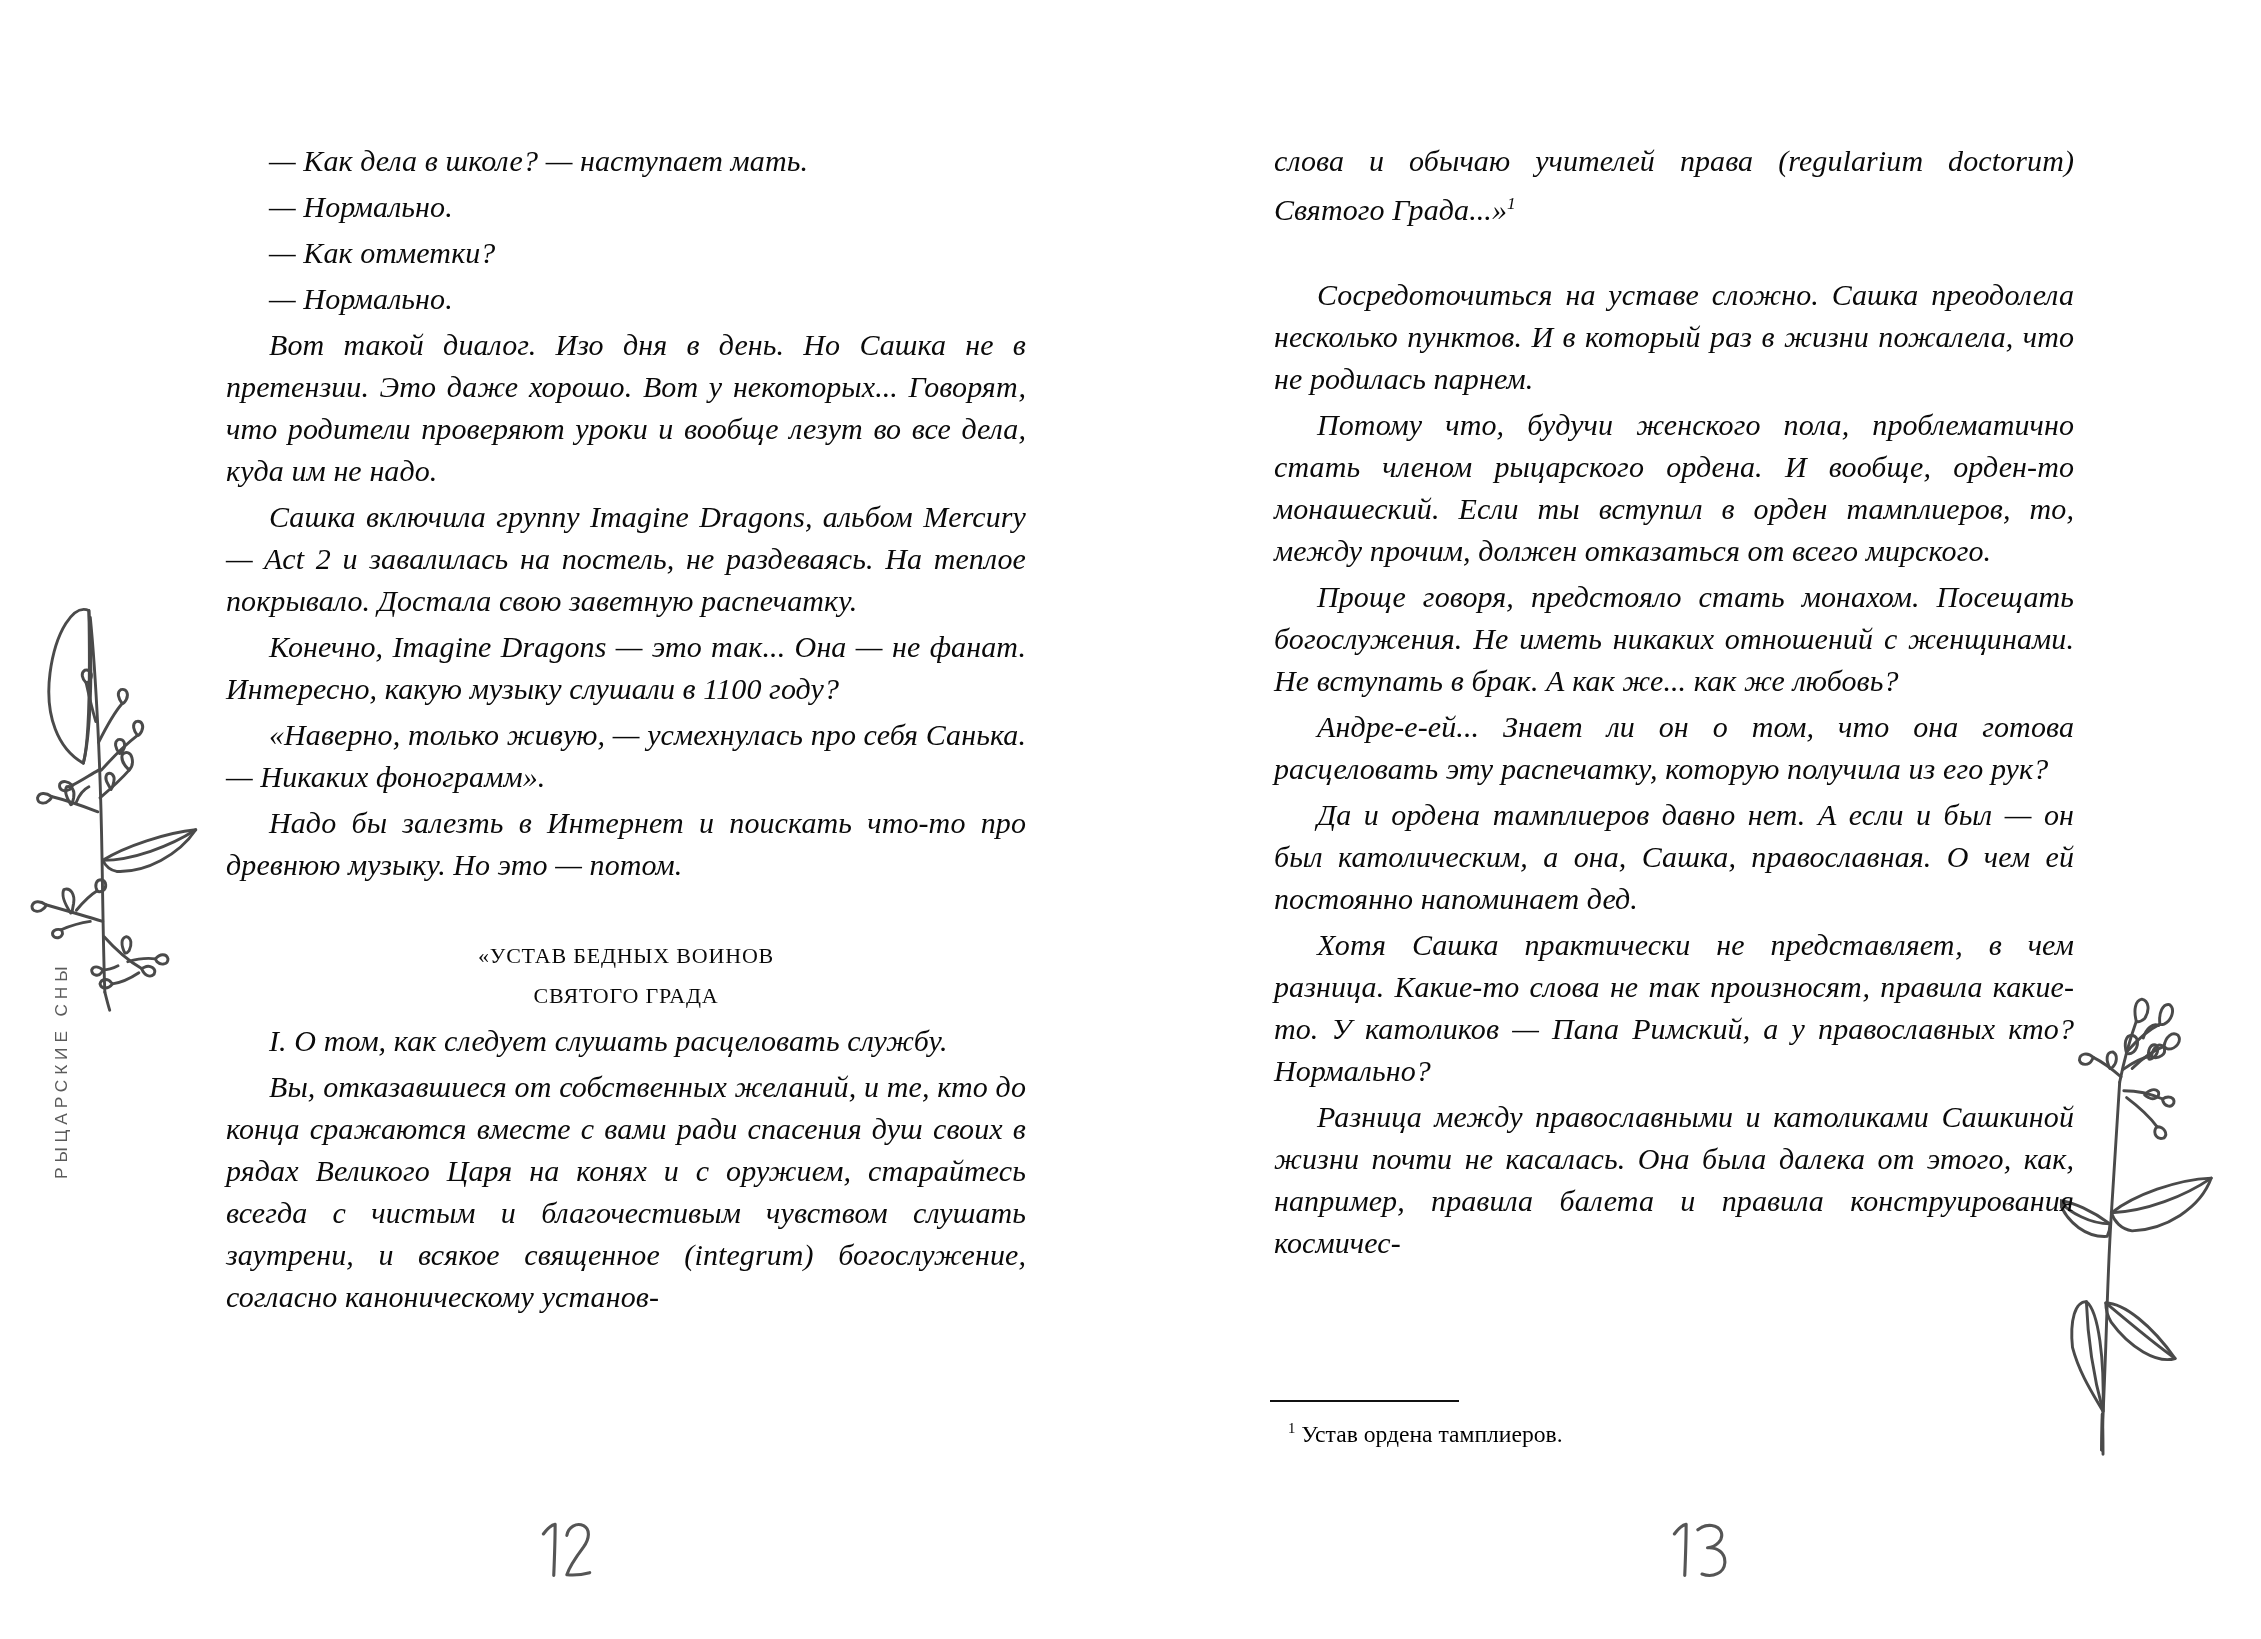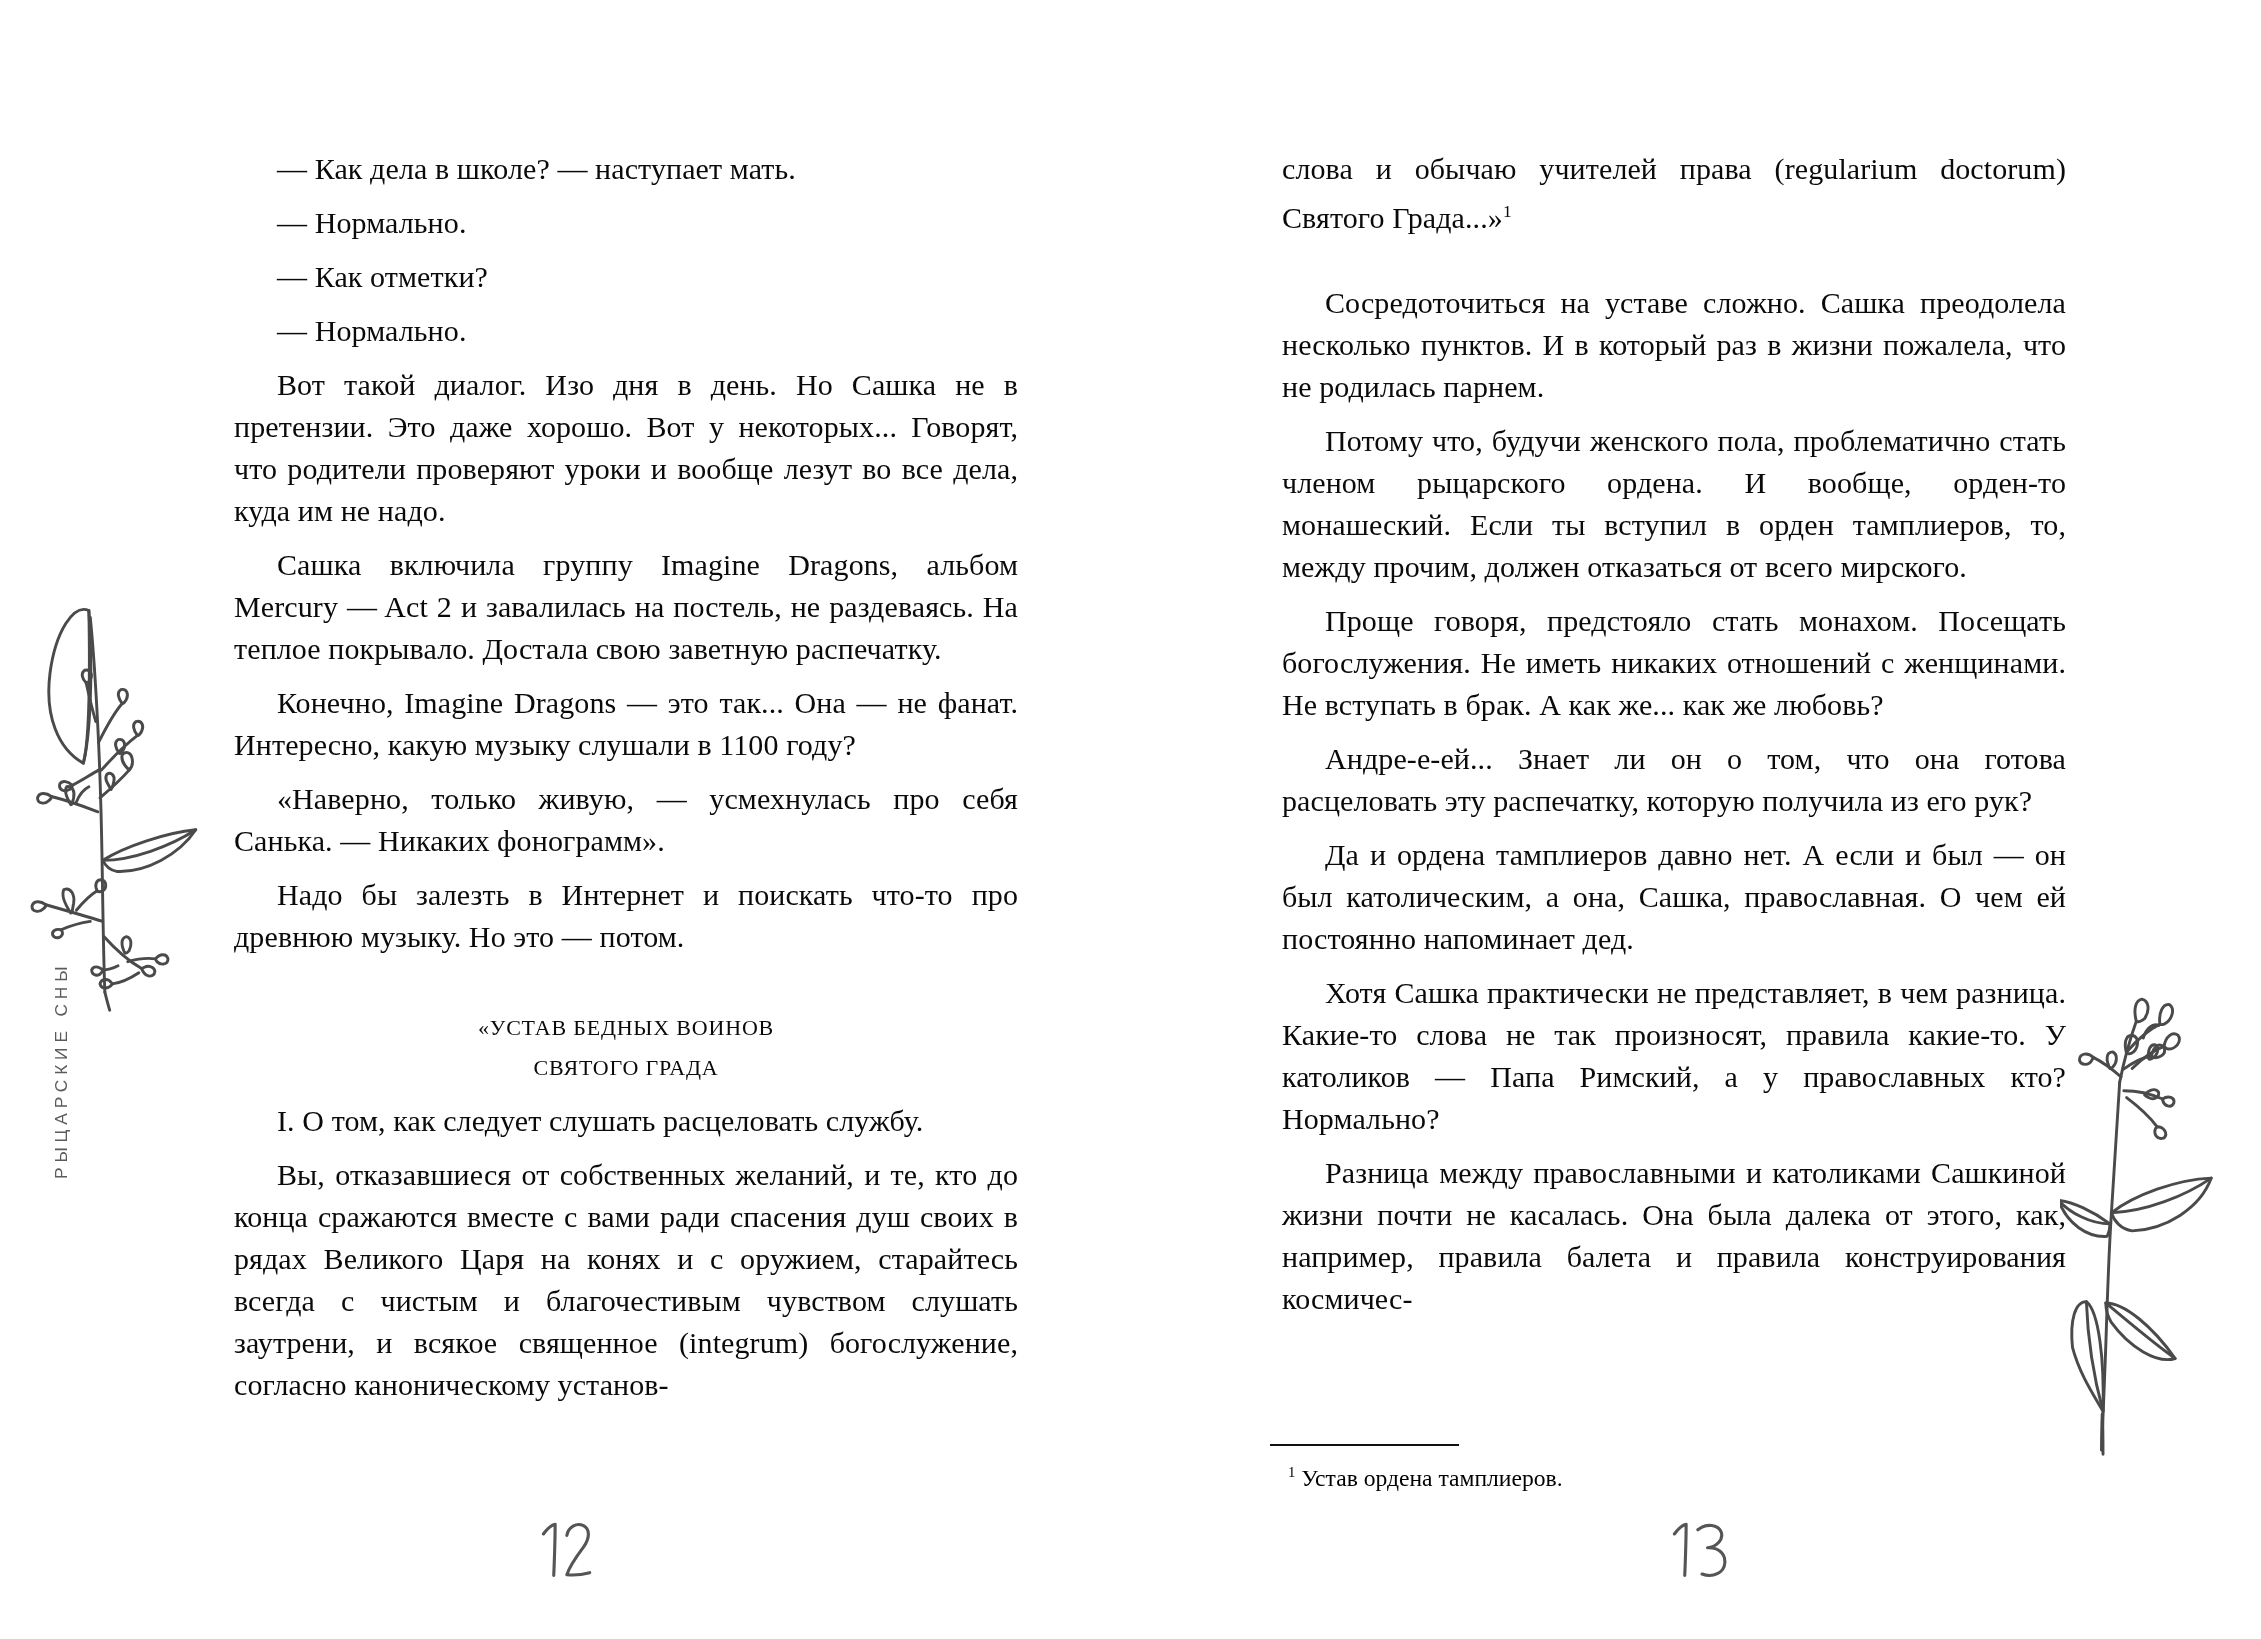--- a/index.html
+++ b/index.html
@@ -40,22 +40,23 @@
     text-justify: inter-word;
     letter-spacing: 0.1px;
     color: #0a0a0a;
   }
   .page-left .textcol  { left: 222px; }
   .page-right .textcol { left: 1269px; }
   
   .page-right .textcol { left: 139px; }
 
   .textcol p {
-    margin: 12px;
+    margin: 4px;
     text-indent: 43px;
+    font-style: italic;
   }
   .textcol p.noindent { text-indent: 0; }
   .textcol p.dialog   { text-indent: 43px; text-align: left; }
 
   
   .heading {
     margin: 50px 0 0 0;
     text-align: center;
     font-size: 22px;
     line-height: 40px;
@@ -63,21 +64,21 @@
     text-indent: 0;
     font-weight: 400;
   }
   .heading .hline { display: block; }
   .after-heading { margin-top: 4.2px; }
 
   
   .footnote {
     position: absolute;
     left: 139px;
-    top: 1444px;
+    top: 1400px;
     width: 808px;
     font-size: 23.6px;
     line-height: 30.5px;
   }
   .footnote .rule {
     width: 189px;
     height: 2.1px;
     background: #111;
     margin-bottom: 11px;
   }

